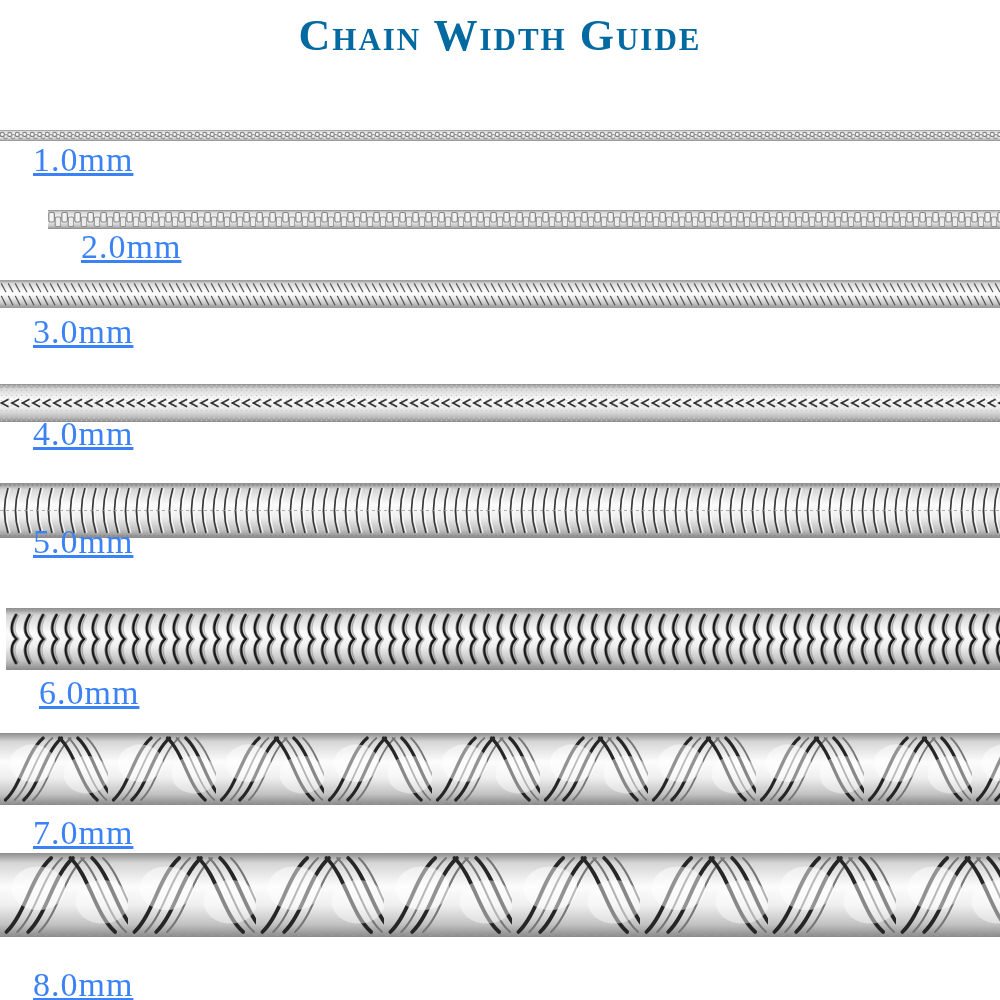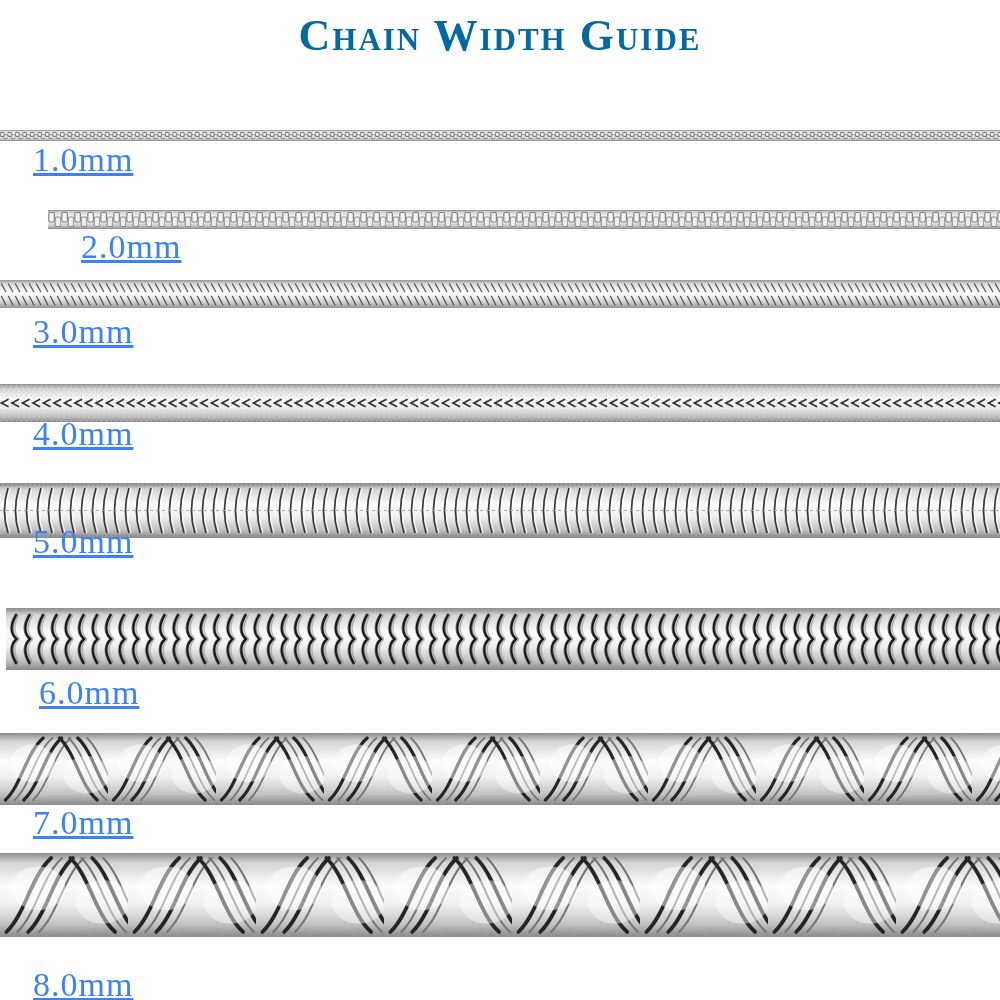--- a/index.html
+++ b/index.html
@@ -210,21 +210,21 @@
               <path d="M 86.94000000000001 5 C 103.14000000000001 20.160000000000004, 107.46000000000001 51.839999999999996, 124.74000000000001 67" stroke="#757575" stroke-width="1.8" fill="none" stroke-linecap="round"></path>
               <ellipse cx="32.4" cy="30.24" rx="22.68" ry="18.72" fill="#ffffff" opacity="0.5"></ellipse>
               <ellipse cx="86.4" cy="41.76" rx="22.68" ry="18.72" fill="#ffffff" opacity="0.45"></ellipse>
             </pattern>
           </defs>
           <rect x="0" y="0" width="1000" height="72" fill="url(#g6)"></rect>
           <rect x="0" y="0" width="1000" height="72" fill="url(#p6)"></rect>
           <line x1="0" y1="1.5" x2="1000" y2="1.5" stroke="#9b9b9b" stroke-width="1.5" stroke-dasharray="4,7" opacity="0.6"></line>
           <line x1="0" y1="70.5" x2="1000" y2="70.5" stroke="#9b9b9b" stroke-width="1.5" stroke-dasharray="4,7" opacity="0.6"></line>
         </svg>
-    <div class="chain-label" style="top: 73px;">7.0mm</div>
+    <div class="chain-label" style="top: 83px;">7.0mm</div>
   </div>
 
   <div class="chain-row" style="top: 853px; height: 125px;">
     <svg class="chain-img" width="1000" height="84" viewBox="0 0 1000 84">
           <defs>
             <linearGradient id="g7" x1="0" y1="0" x2="0" y2="1">
               <stop offset="0" stop-color="#8d8d8d"></stop>
               <stop offset="0.12" stop-color="#d6d6d6"></stop>
               <stop offset="0.4" stop-color="#fcfcfc"></stop>
               <stop offset="0.62" stop-color="#efefef"></stop>

